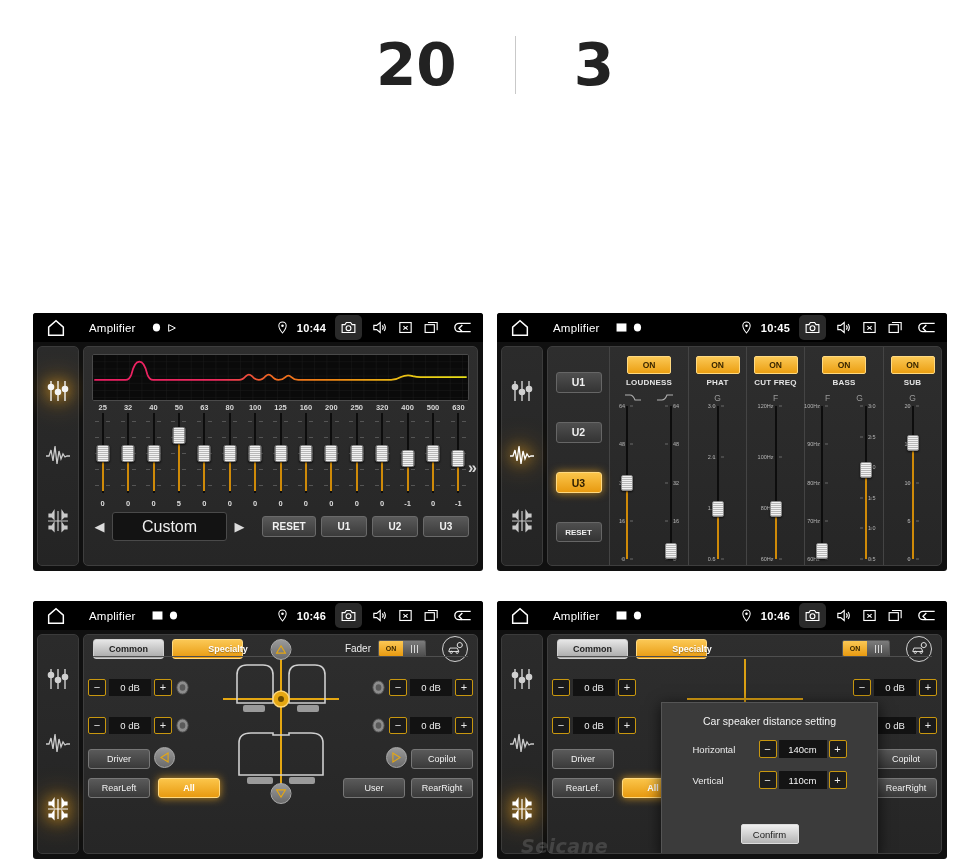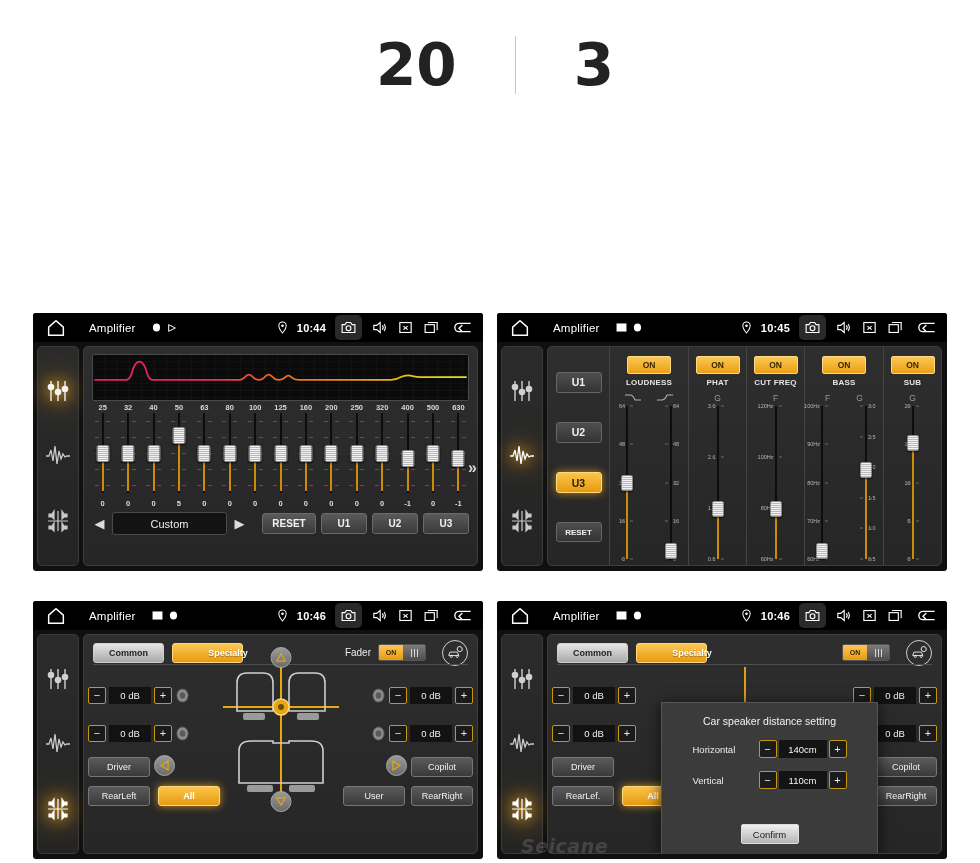--- a/index.html
+++ b/index.html
@@ -158,24 +158,24 @@
   .eq-vals { display:flex; margin: 0 6px; font-size:7.5px; color:#ddd; font-weight:bold; }
   .eq-vals span { flex:1; text-align:center; }
   .eq-bottom {
     display:flex; align-items:center; margin: 4px 8px 0 8px; gap:5px;
   }
   .arrow-btn {
     width:22px; height:19px; display:flex; align-items:center; justify-content:center;
     color:#dcdcdc; font-size:13px;
   }
   .preset-box {
-    flex:0 0 115px; height:23px; background:#131313;
+    flex:0 0 115px; height:29px; background:#131313;
     border:1px solid #4a4a4a; border-radius:3px;
     display:flex; align-items:center; justify-content:center;
-    font-size:11px; color:#eee;
+    font-size:16px; color:#eee;
   }
   .btn3d {
     height:21px; border-radius:3px;
     background: linear-gradient(180deg,#5a5a5a,#3a3a3a);
     border:1px solid #6a6a6a;
     display:flex; align-items:center; justify-content:center;
     font-size:10px; color:#f2f2f2; font-weight:bold;
     padding:0 8px;
   }
   .btn-reset { flex:0 0 54px; margin-left:10px; }
@@ -262,21 +262,21 @@
   .vs-scale.left { right: 19px; text-align:right; }
   .vs-scale.right { left: 19px; text-align:left; }
   .vs-dash {
     position:absolute; width:3px; height:1px; background:#6a6a6a;
     transform:translateY(-50%);
   }
 
   
   .tabs-row {
     display:flex; align-items:center; padding: 7px 9px 0 9px;
-    position:relative; height: 28px;
+    position:relative; height: 20px;
   }
   .tab {
     width: 71px; height:20px; border-radius:3px;
     display:flex; align-items:center; justify-content:center;
     font-size:9px; font-weight:bold;
     background: linear-gradient(180deg,#e6e6e6,#a8a8a8);
     border:1px solid #cfcfcf; color:#222;
   }
   .tab.active {
     background: linear-gradient(180deg,#fbc855,#e89a10);

